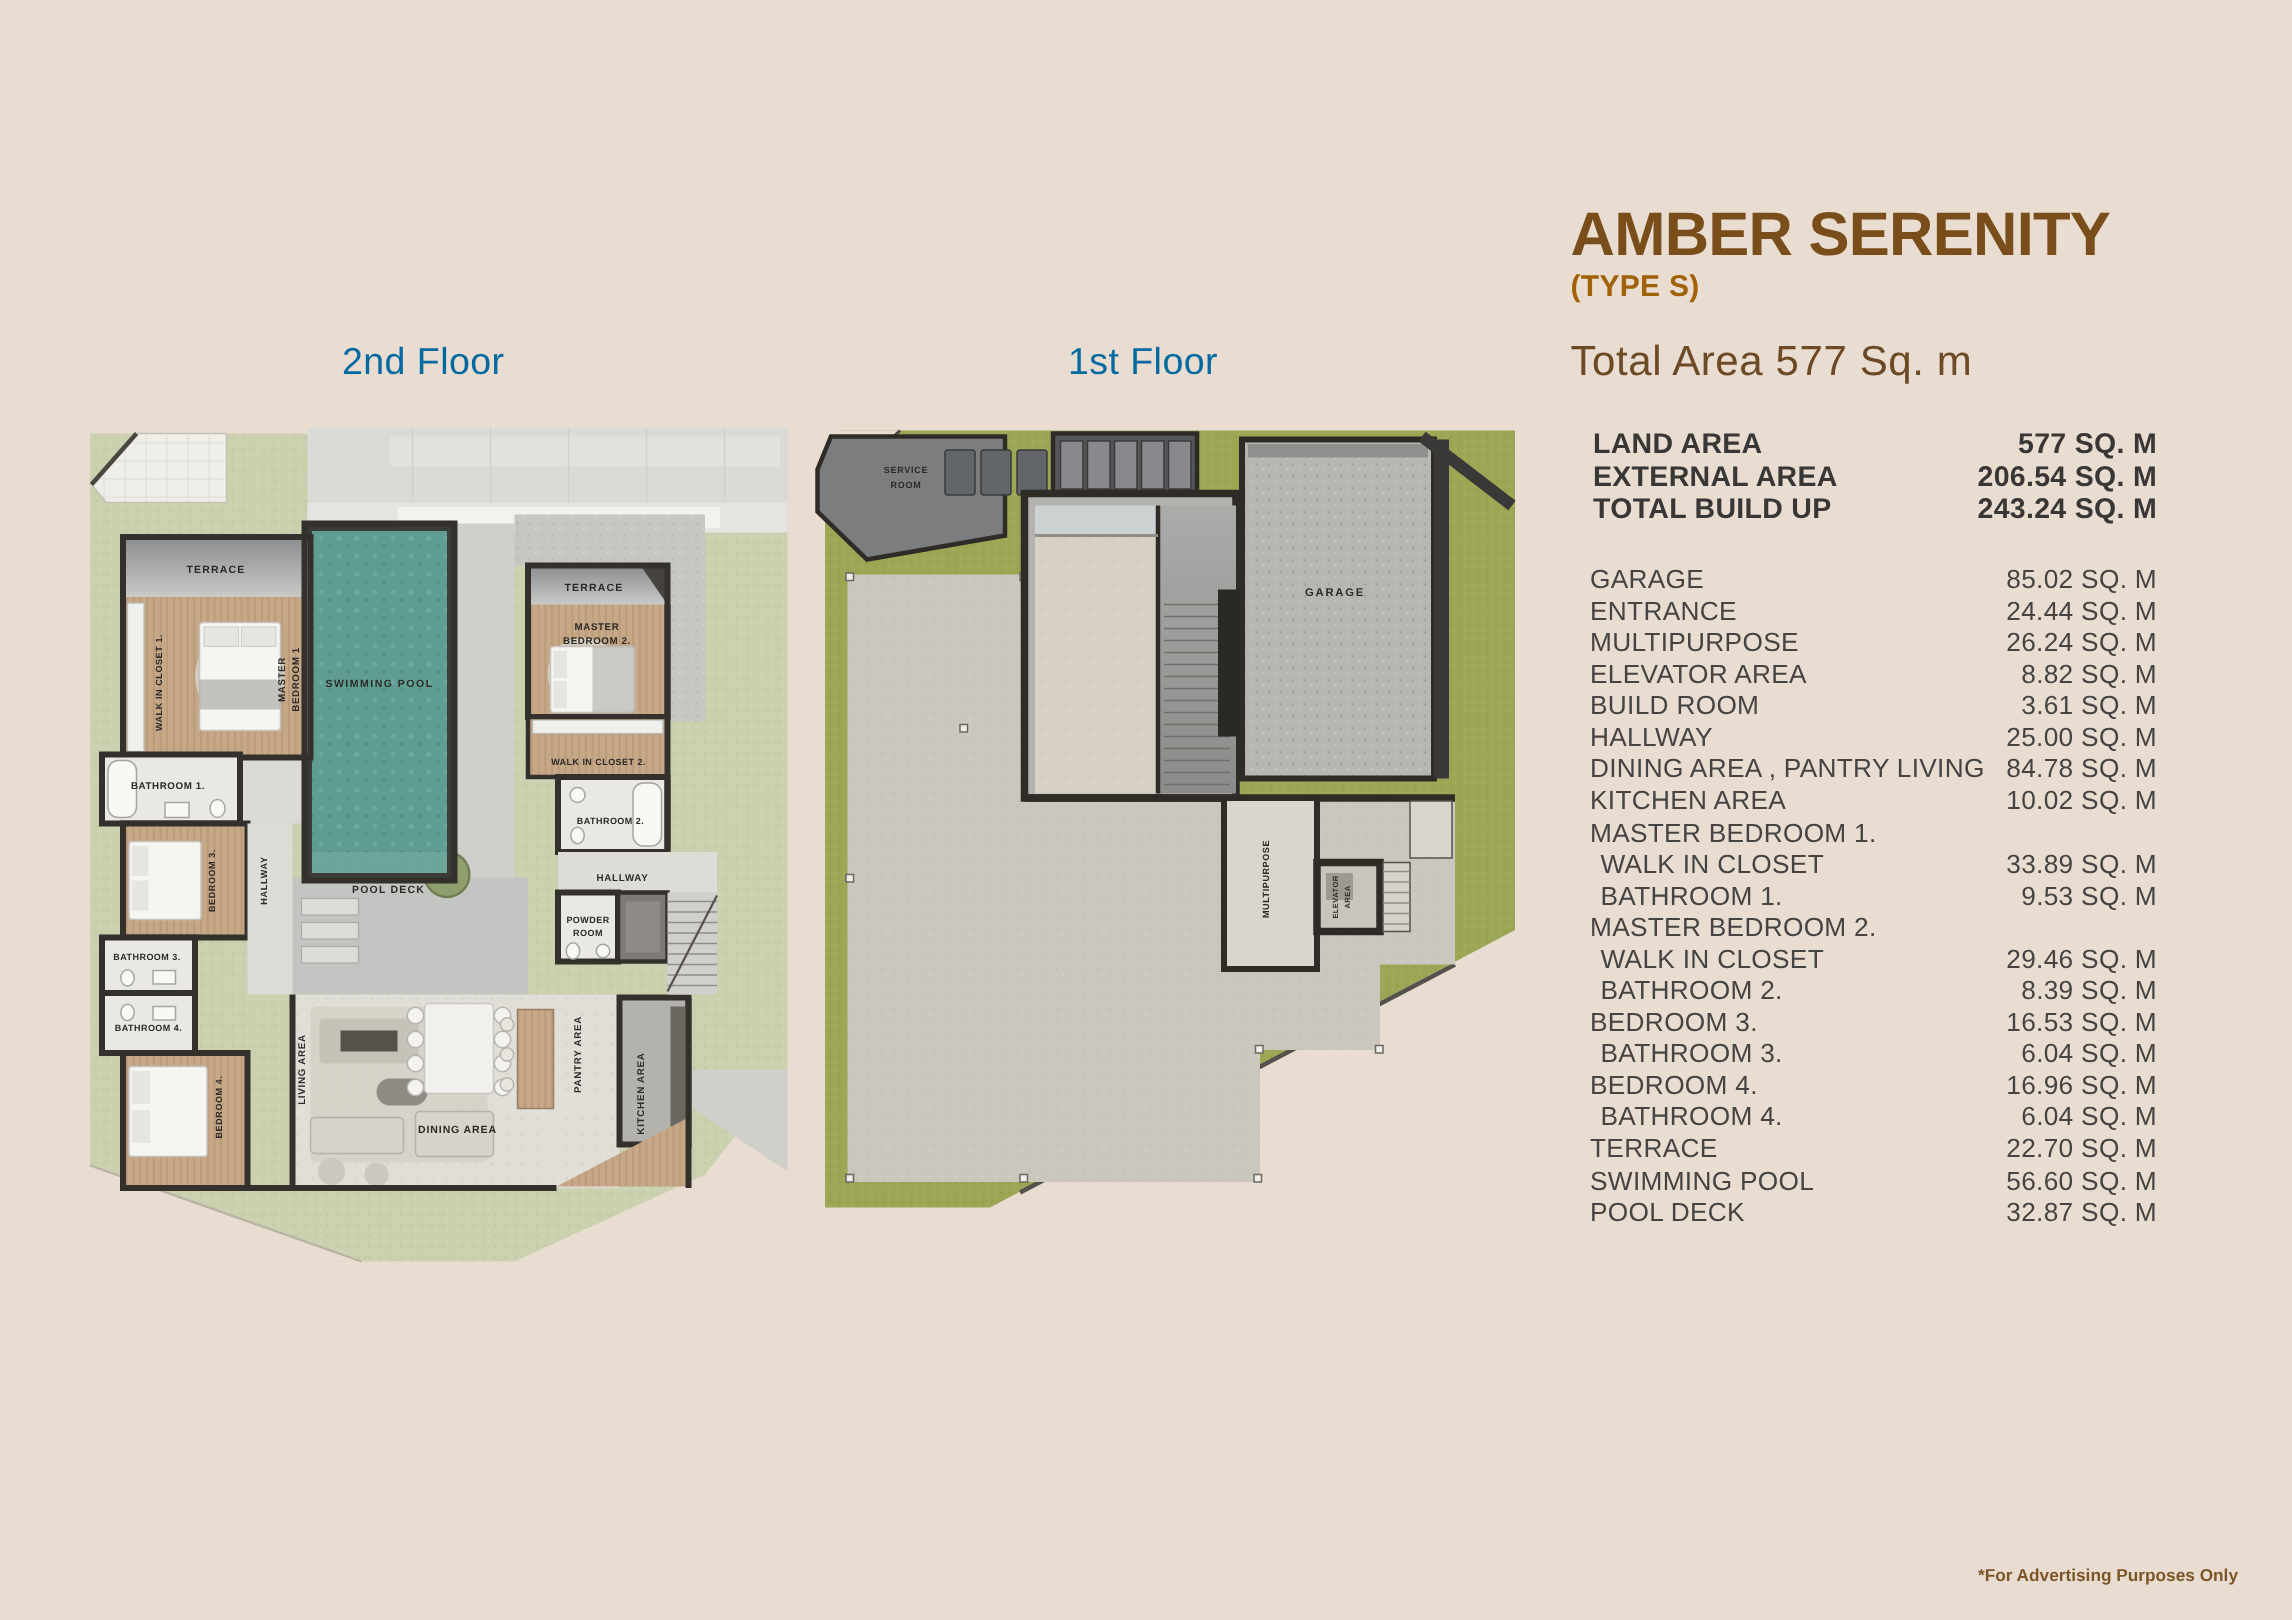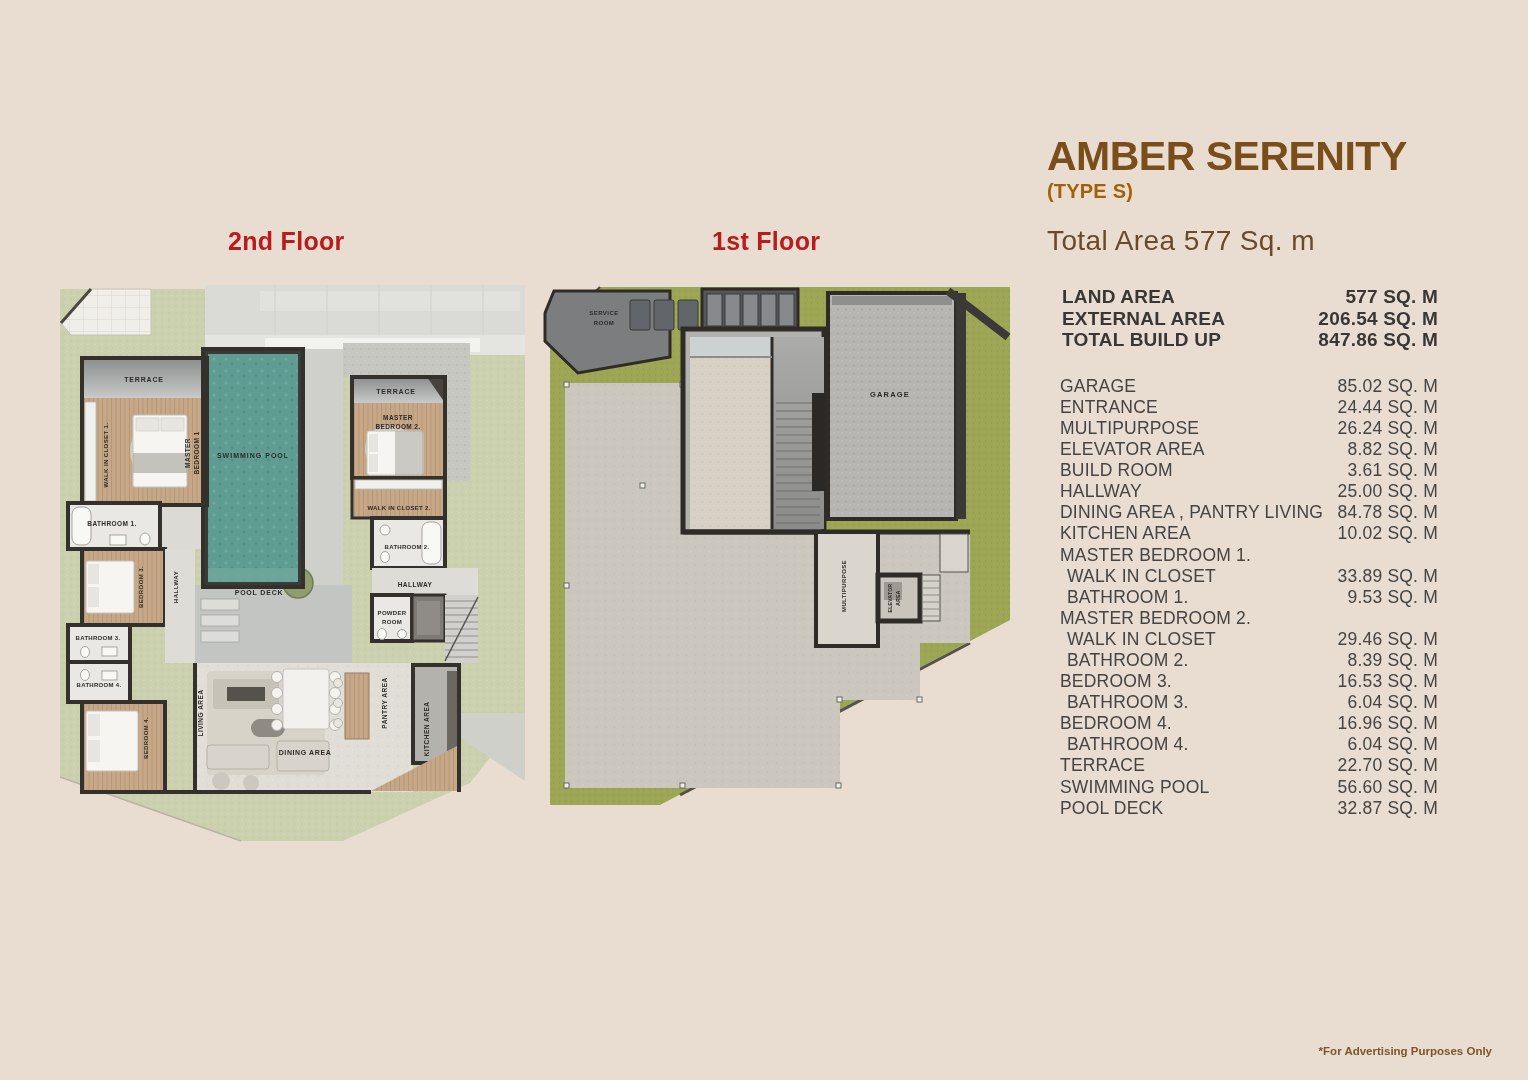--- a/index.html
+++ b/index.html
@@ -1,18 +1,18 @@
 <!DOCTYPE html>
 <html><head>
 <meta charset="utf-8">
 <style>
   html,body{margin:0;padding:0;}
   .page{position:relative;width:1528px;height:1080px;background:#e9ddd2;
         font-family:"Liberation Sans","DejaVu Sans",sans-serif;overflow:hidden;}
-  .floor-label{position:absolute;font-size:25px;font-weight:700;color:#b91c1c;letter-spacing:.3px;text-align:right;}
+  .floor-label{position:absolute;font-size:25px;font-weight:400;color:#0369a1;letter-spacing:.3px;text-align:right;}
   #lbl-2nd{left:228px;top:227px;}
   #lbl-1st{left:712px;top:227px;}
   .plan{position:absolute;}
   #plan2{left:55px;top:283px;}
   #plan1{left:540px;top:283px;}
   .plan text{font-family:"Liberation Sans","DejaVu Sans",sans-serif;fill:#2c2a27;font-weight:600;}
   .info{position:absolute;left:1047px;top:136px;width:392px;}
   .title{font-size:41px;font-weight:800;color:#7a4e1a;letter-spacing:-.5px;line-height:1;}
   .type{font-size:20px;font-weight:800;color:#a16207;margin-top:3px;letter-spacing:.2px;}
   .total{font-size:28px;font-weight:500;color:#6d4a26;margin-top:22px;letter-spacing:.4px;}
@@ -321,21 +321,21 @@
       <div class="row">
           <span class="lbl">LAND AREA</span>
           <span class="val">577 SQ. M</span>
         </div>
       <div class="row">
           <span class="lbl">EXTERNAL AREA</span>
           <span class="val">206.54 SQ. M</span>
         </div>
       <div class="row">
           <span class="lbl">TOTAL BUILD UP</span>
-          <span class="val">847.86 SQ. M</span>
+          <span class="val">243.24 SQ. M</span>
         </div>
     </div>
 
     <div class="details">
       <div class="row">
           <span class="lbl">GARAGE</span>
           <span class="val">85.02 SQ. M</span>
         </div>
       <div class="row">
           <span class="lbl">ENTRANCE</span>

